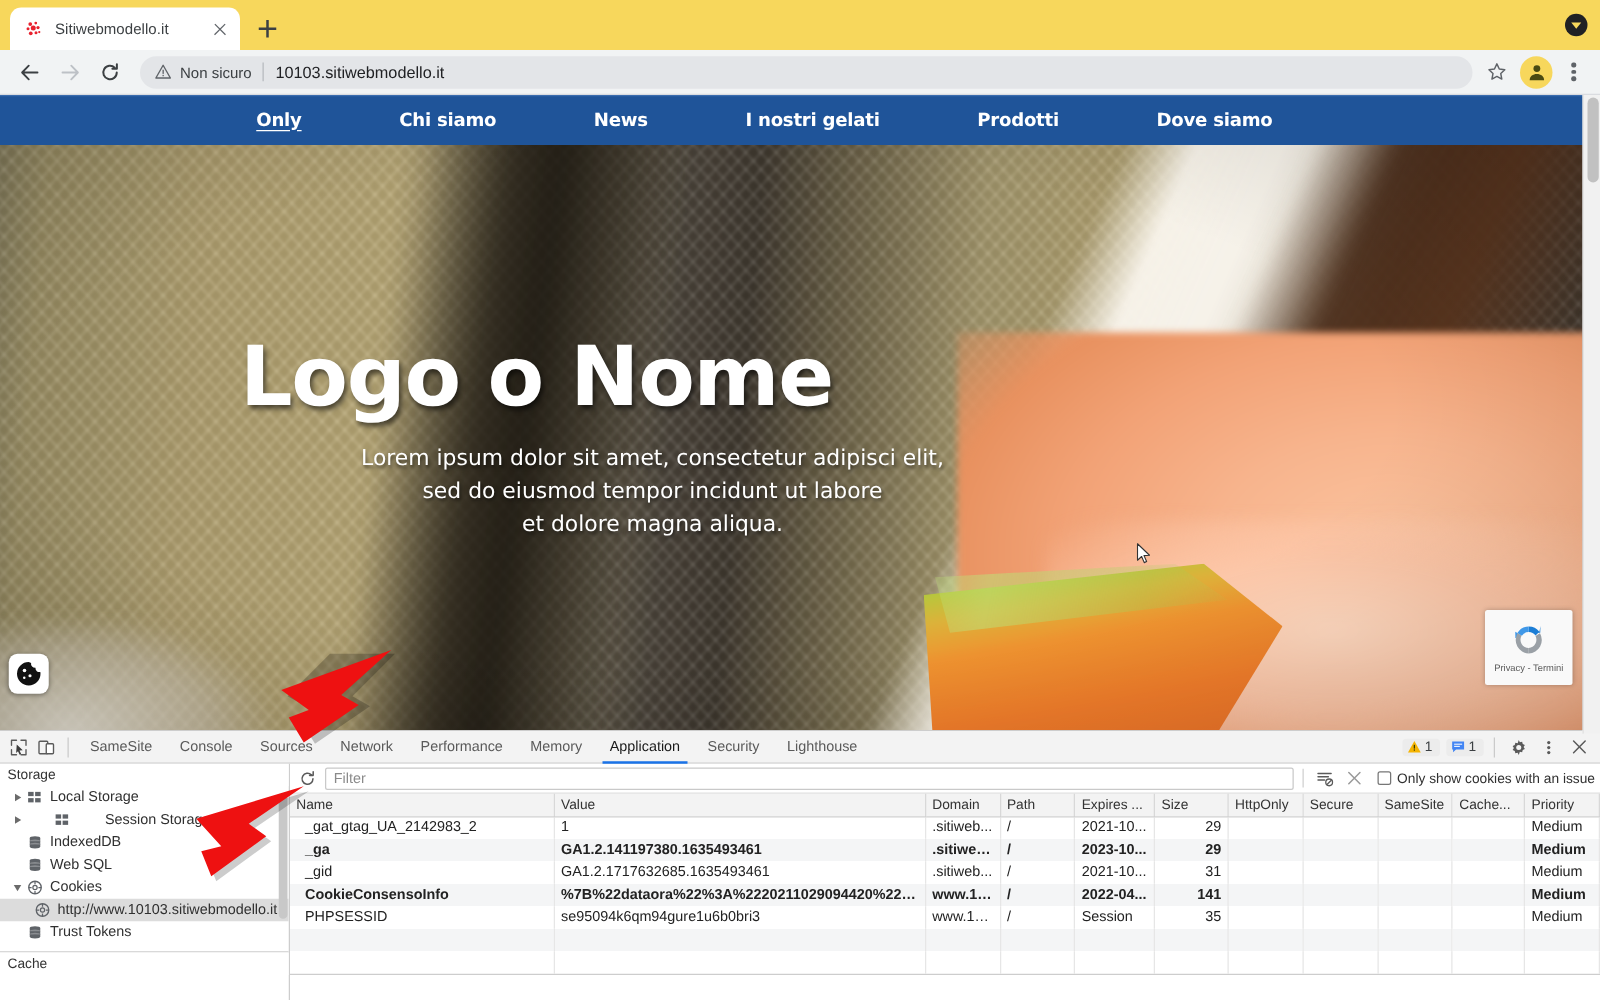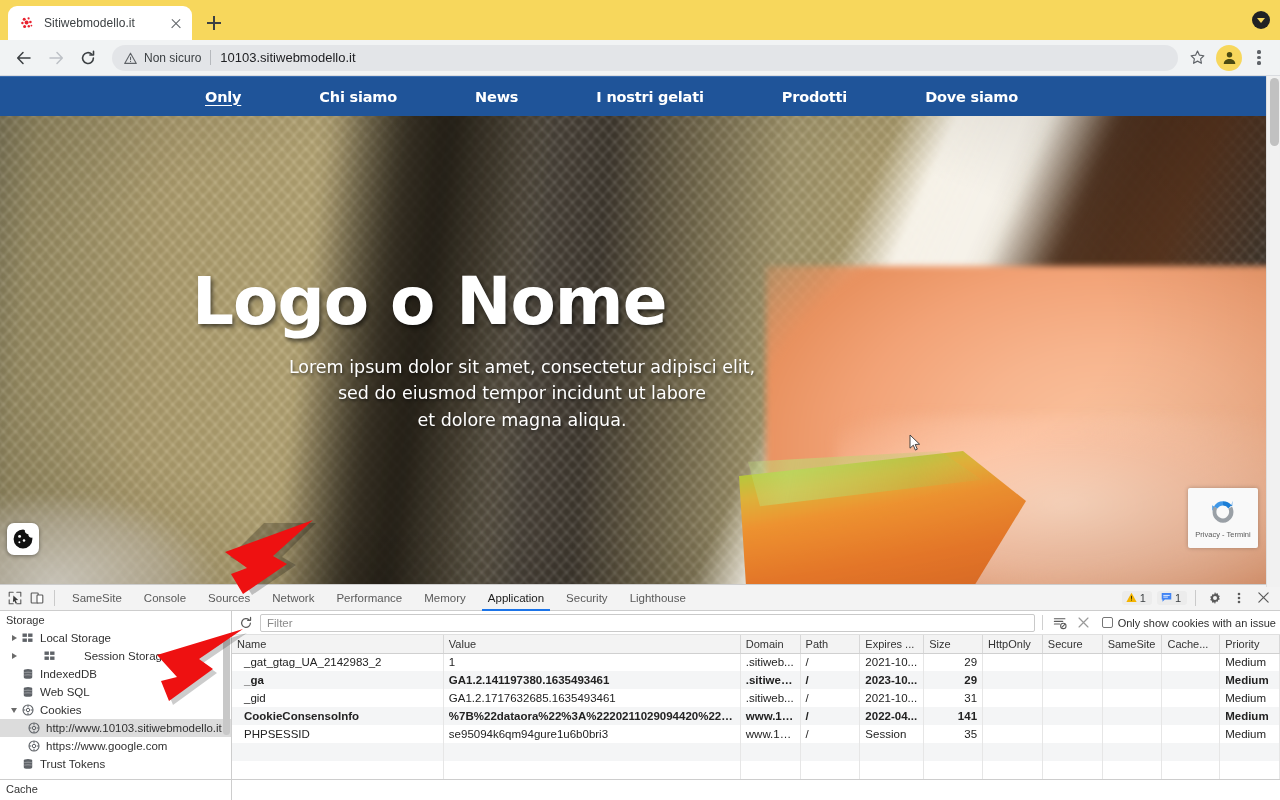--- a/index.html
+++ b/index.html
@@ -696,30 +696,20 @@
           <span class="tw-icon">
             <svg width="12" height="12" viewBox="0 0 12 12">
               <circle cx="6" cy="6" r="5" fill="none" stroke="#5f6368" stroke-width="1.1"></circle>
               <circle cx="6" cy="6" r="1.7" fill="none" stroke="#5f6368" stroke-width="1"></circle>
               <path d="M6 1v2.3M6 8.7V11M1 6h2.3M8.7 6H11" stroke="#5f6368" stroke-width="1"></path>
             </svg>
           </span>
           <span class="tree-label">http://www.10103.sitiwebmodello.it</span>
         </div>
 
-        <div class="tree-item" style="padding-left:26px;">
-          <span class="tw-icon">
-            <svg width="12" height="12" viewBox="0 0 12 12">
-              <circle cx="6" cy="6" r="5" fill="none" stroke="#5f6368" stroke-width="1.1"></circle>
-              <circle cx="6" cy="6" r="1.7" fill="none" stroke="#5f6368" stroke-width="1"></circle>
-              <path d="M6 1v2.3M6 8.7V11M1 6h2.3M8.7 6H11" stroke="#5f6368" stroke-width="1"></path>
-            </svg>
-          </span>
-          <span class="tree-label">https://www.google.com</span>
-        </div>
 
         <div class="tree-item" style="padding-left:8px;">
           <span class="tw-arrow"></span>
           <span class="tw-icon">
             <svg width="12" height="12" viewBox="0 0 12 12">
               <ellipse cx="6" cy="2.4" rx="4.2" ry="1.5" fill="#5f6368"></ellipse>
               <rect x="1.8" y="2.4" width="8.4" height="2.6" fill="#5f6368"></rect>
               <ellipse cx="6" cy="5.0" rx="4.2" ry="1.5" fill="#8a8d91"></ellipse>
               <rect x="1.8" y="5.0" width="8.4" height="2.6" fill="#5f6368"></rect>
               <ellipse cx="6" cy="7.6" rx="4.2" ry="1.5" fill="#8a8d91"></ellipse>

